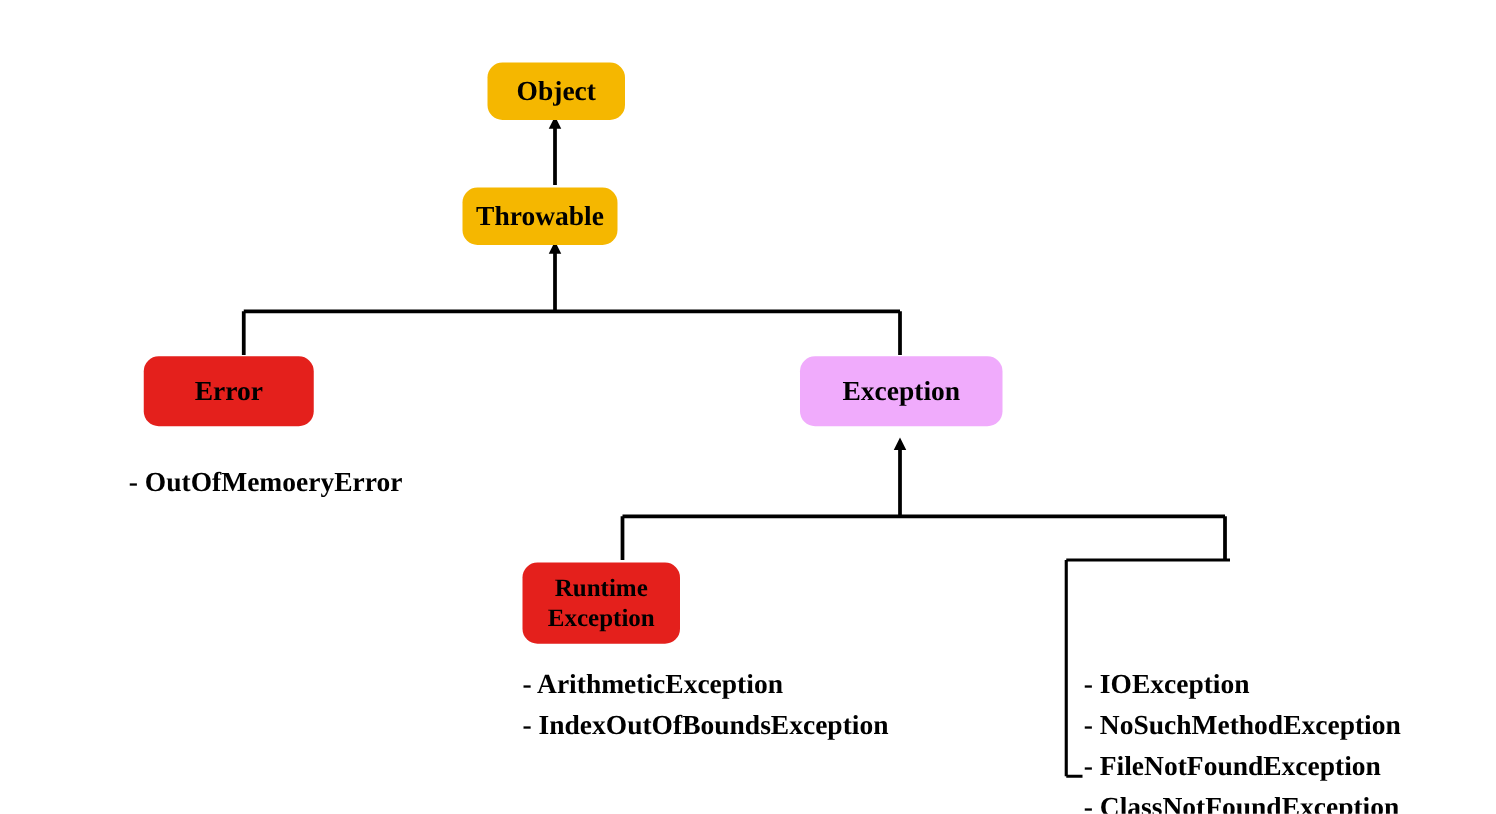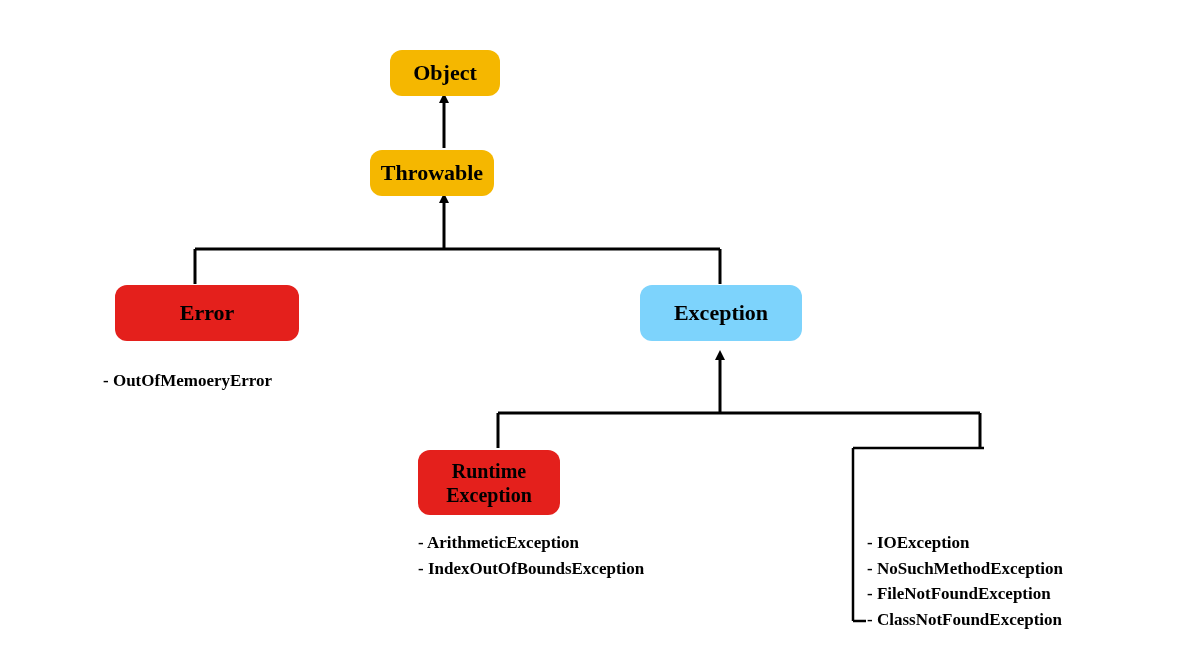--- a/index.html
+++ b/index.html
@@ -17,24 +17,24 @@
       display: flex;
       align-items: center;
       justify-content: center;
       text-align: center;
       color: black;
       font-size: 22px;
       padding: 8px 28px;
     }
     .orange { background: #f5b700; }
     .red { background: #e4201c; color: black; }
-    .green { background: #7dd3fc; }
+    .green { background: #f0abfc; }
     .bullet-list {
       position: absolute;
-      font-size: 17px;
+      font-size: 22px;
       line-height: 1.5;
       color: black;
     }
     .bullet-list div { white-space: nowrap; }
     svg.connector {
       position: absolute;
       top: 0;
       left: 0;
       width: 1197px;
       height: 651px;
@@ -69,29 +69,29 @@
 </svg>
 
 <div class="node orange" style="left:390px; top:50px; width:110px; height:46px;">
   <span>Object</span>
 </div>
 
 <div class="node orange" style="left:370px; top:150px; width:124px; height:46px;">
   <span>Throwable</span>
 </div>
 
-<div class="node red" style="left:115px; top:285px; width:184px; height:56px;">
+<div class="node red" style="left:115px; top:285px; width:136px; height:56px;">
   <span>Error</span>
 </div>
 
 <div class="node green" style="left:640px; top:285px; width:162px; height:56px;">
   <span>Exception</span>
 </div>
 
-<div class="node red" style="left:418px; top:450px; width:142px; height:65px; font-size:20px; line-height:1.2;">
+<div class="node red" style="left:418px; top:450px; width:126px; height:65px; font-size:20px; line-height:1.2;">
   <span>Runtime Exception</span>
 </div>
 
 <div class="bullet-list" style="left:103px; top:362px; line-height:2.2;">
   <div>- OutOfMemoeryError</div>
 </div>
 
 <div class="bullet-list" style="left:418px; top:530px;">
   <div>- ArithmeticException</div>
   <div>- IndexOutOfBoundsException</div>

